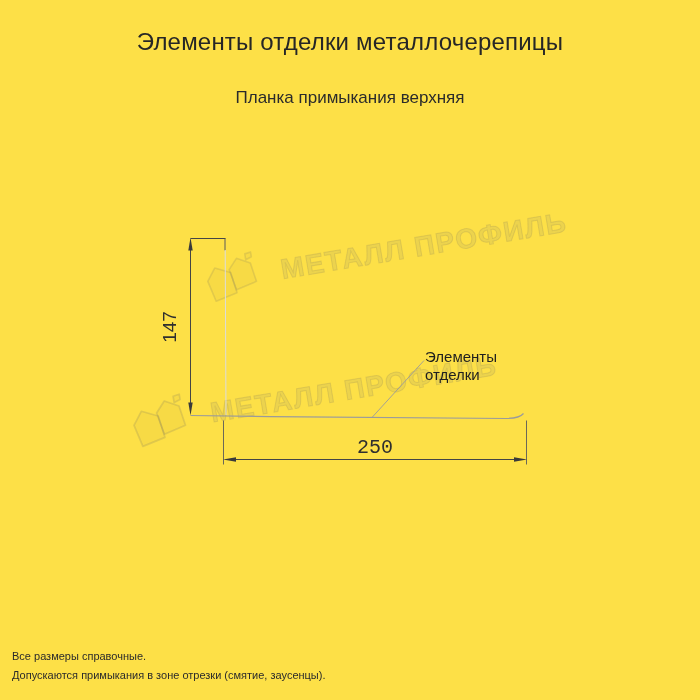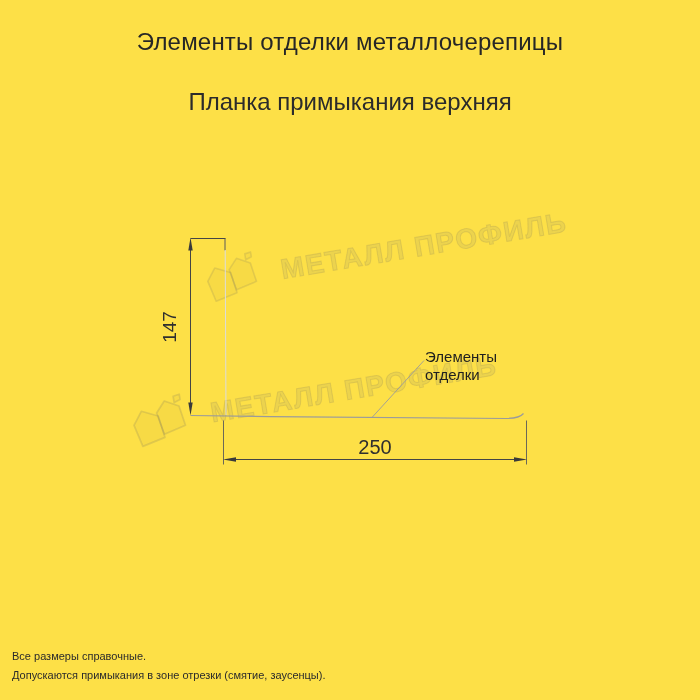--- a/index.html
+++ b/index.html
@@ -3,24 +3,24 @@
 <meta charset="utf-8">
 <style>
   html,body{margin:0;padding:0;background:#fff;}
   .canvas{
     position:relative;width:700px;height:700px;background:#fde047;
     font-family:"Liberation Sans",sans-serif;overflow:hidden;color:#2b2b2b;
   }
   .abs{position:absolute;}
   .center-text{left:0;width:700px;text-align:center;}
   .title{font-size:24px;letter-spacing:.2px;color:#262626;}
-  .subtitle{font-size:24px;color:#2b2b2b;}
+  .subtitle{font-size:17px;color:#2b2b2b;}
   .model{font-size:20px;color:#2b2b2b;}
   .dim-label{font-size:19px;color:#2f2f2f;}
-  .dim-250{left:339px;top:436px;width:72px;text-align:center;font-size:20px;}
+  .dim-250{left:339px;top:436px;width:72px;text-align:center;font-size:20px;font-family:Liberation Mono, monospace;}
   .dim-147{
     left:139px;top:317px;width:60px;height:20px;text-align:center;
     transform:rotate(-90deg);
   }
   .face-label{left:425px;top:348px;font-size:15px;line-height:17.5px;color:#1f1f1f;}
   .footer-line{left:12px;font-size:11px;color:#2b2b2b;}
   .footer-1{top:650px;}
   .footer-2{top:669px;}
   .watermark{
     display:flex;align-items:center;gap:8px;

